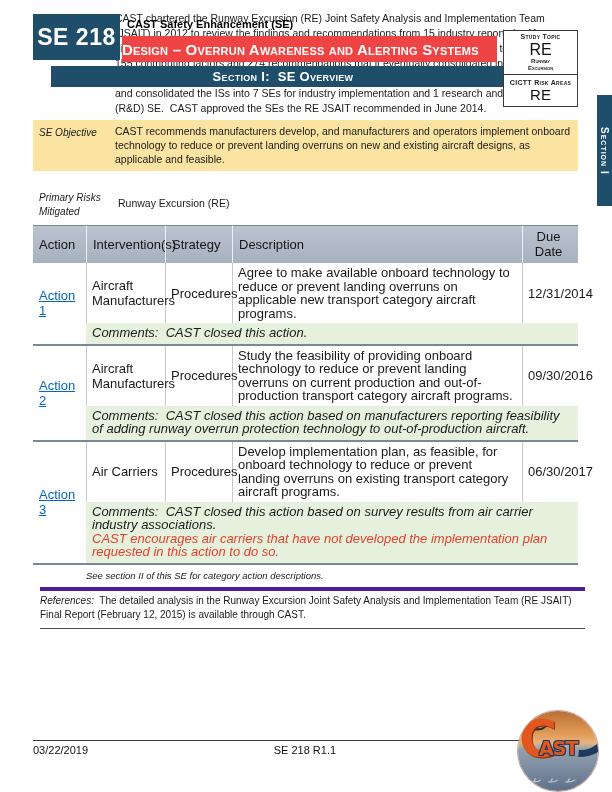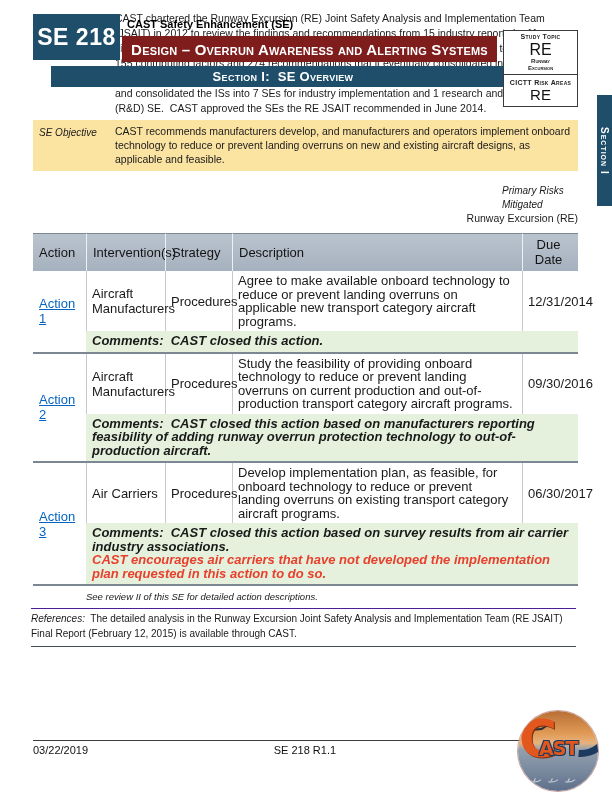--- a/index.html
+++ b/index.html
@@ -11,21 +11,21 @@
   }
   
   .se-box {
     position:absolute; left:33px; top:14px; width:87px; height:46px;
     background:#1f4e6b; color:#fff; font-weight:bold; font-size:23px;
     display:flex; align-items:center; justify-content:center; letter-spacing:0.5px;
   }
   .doc-type { position:absolute; left:127px; top:18px; font-size:11px; font-weight:bold; color:#000; }
   .title-bar {
     position:absolute; left:122px; top:36px; width:375px; height:26px;
-    background:#7f1d1d; color:#fff; display:flex; align-items:center; justify-content:center;
+    background:#ef4444; color:#fff; display:flex; align-items:center; justify-content:flex-start;
     font-variant:small-caps; font-weight:bold; font-size:15px; letter-spacing:0.2px;
   }
   .section-bar {
     position:absolute; left:51px; top:66px; width:464px; height:21px;
     background:#1f4e6b; color:#fff; display:flex; align-items:center; justify-content:center;
     font-variant:small-caps; font-weight:bold; font-size:13px; letter-spacing:0.3px; white-space:pre;
   }
   .info-box {
     position:absolute; left:503px; top:30px; width:75px; height:77px;
     border:1px solid #3a3a3a; display:flex; flex-direction:column; background:#fff;
@@ -41,46 +41,46 @@
     color:#fff; writing-mode:vertical-rl; display:flex; align-items:center; justify-content:center;
     font-variant:small-caps; font-weight:bold; font-size:10px; letter-spacing:1px;
   }
   
   .lrow { display:flex; margin-left:33px; width:545px; }
   .lrow-label { flex:none; width:82px; padding-left:6px; font-style:italic; font-size:10px; line-height:13.5px; padding-top:2px; }
   .lrow-body { flex:1; font-size:10.5px; line-height:15px; white-space:pre-wrap; }
   .overview-row { margin-top:11px; }
   .objective-row { margin-top:4px; background:#fbe3a2; padding:4px 0 5px; }
   .objective-row .lrow-body { line-height:14px; }
-  .risks-row { margin-top:11px; align-items:flex-end;flex-direction:column; }
+  .risks-row { margin-top:18px; align-items:center; }
   .risks-row .lrow-body { padding-left:3px; }
   
   table.actions { margin:7px 0 0 33px; width:545px; border-collapse:separate; border-spacing:0; table-layout:fixed; font-size:13px; }
   col.c-action{width:53px;} col.c-org{width:79px;} col.c-strategy{width:67px;} col.c-desc{width:290px;} col.c-due{width:56px;}
   thead th {
     background:linear-gradient(#bac4cf,#a5b1be); font-weight:normal; text-align:left;
     padding:3px 4px 4px 6px; border-top:1px solid #7b8894; border-left:1px solid #eef1f4; color:#141414;
   }
   thead th:first-child { border-left:none; }
   th.due-h { text-align:center; padding-left:0;margin-left:14px; }
   tbody td { border-left:1px solid #c3cad0; vertical-align:middle; padding:3px 5px; }
   tbody td:first-child { border-left:none; }
   td.action-cell { padding-left:6px; }
   td.action-cell a { color:#0563c1; text-decoration:underline; }
   td.desc-cell { line-height:13.5px; }
   td.due-cell { text-align:center; }
   td.group-end { border-bottom:2px solid #7b8894; }
-  td.comment-cell { background:#e5f1dc; font-style:italic; padding:3px 6px 4px; line-height:13.5px;font-weight:bold; }
+  td.comment-cell { background:#e5f1dc; font-style:italic; padding:3px 6px 4px; line-height:13.5px; }
   .comment-line { white-space:pre-wrap; }
   .comment-red { color:#e8402d; white-space:pre-wrap; }
   .comment-red:empty { display:none; }
   
   .see-note { margin:5px 0 0 86px; font-style:italic; font-size:9.5px; }
   .references {
-    margin:6px 0 0 31px; width:545px; border-top:1px solid #4c1d95; border-bottom:1px solid #45505a;
+    margin:6px 0 0 40px; width:545px; border-top:4px solid #4c1d95; border-bottom:1px solid #45505a;
     padding:3px 2px 5px 0; font-size:10px; line-height:14.5px;
   }
   .ref-label { font-style:italic; }
   .ref-text { white-space:pre-wrap; }
   .footer {
     position:absolute; left:33px; top:740px; width:545px; border-top:1px solid #3c3c3c;
     display:flex; justify-content:space-between; padding-top:3px; font-size:11px; color:#111;
   }
   
   .logo {
@@ -214,21 +214,21 @@
       </tr>
       <tr>
         <td class="comment-cell group-end" colspan="4">
           <div class="comment-line">Comments:  CAST closed this action based on survey results from air carrier industry associations.</div>
           <div class="comment-red">CAST encourages air carriers that have not developed the implementation plan requested in this action to do so.</div>
         </td>
       </tr>
     </tbody>
   </table>
 
-  <div class="see-note">See review II of this SE for detailed action descriptions.</div>
+  <div class="see-note">See section II of this SE for category action descriptions.</div>
 
   <div class="references">
     <span class="ref-label">References:</span><span class="ref-text">  The detailed analysis in the Runway Excursion Joint Safety Analysis and Implementation Team (RE JSAIT) Final Report (February 12, 2015) is available through CAST.</span>
   </div>
 
   <div class="footer">
     <span>03/22/2019</span>
     <span>SE 218 R1.1</span>
     <span>Page 1 of 9</span>
   </div>

